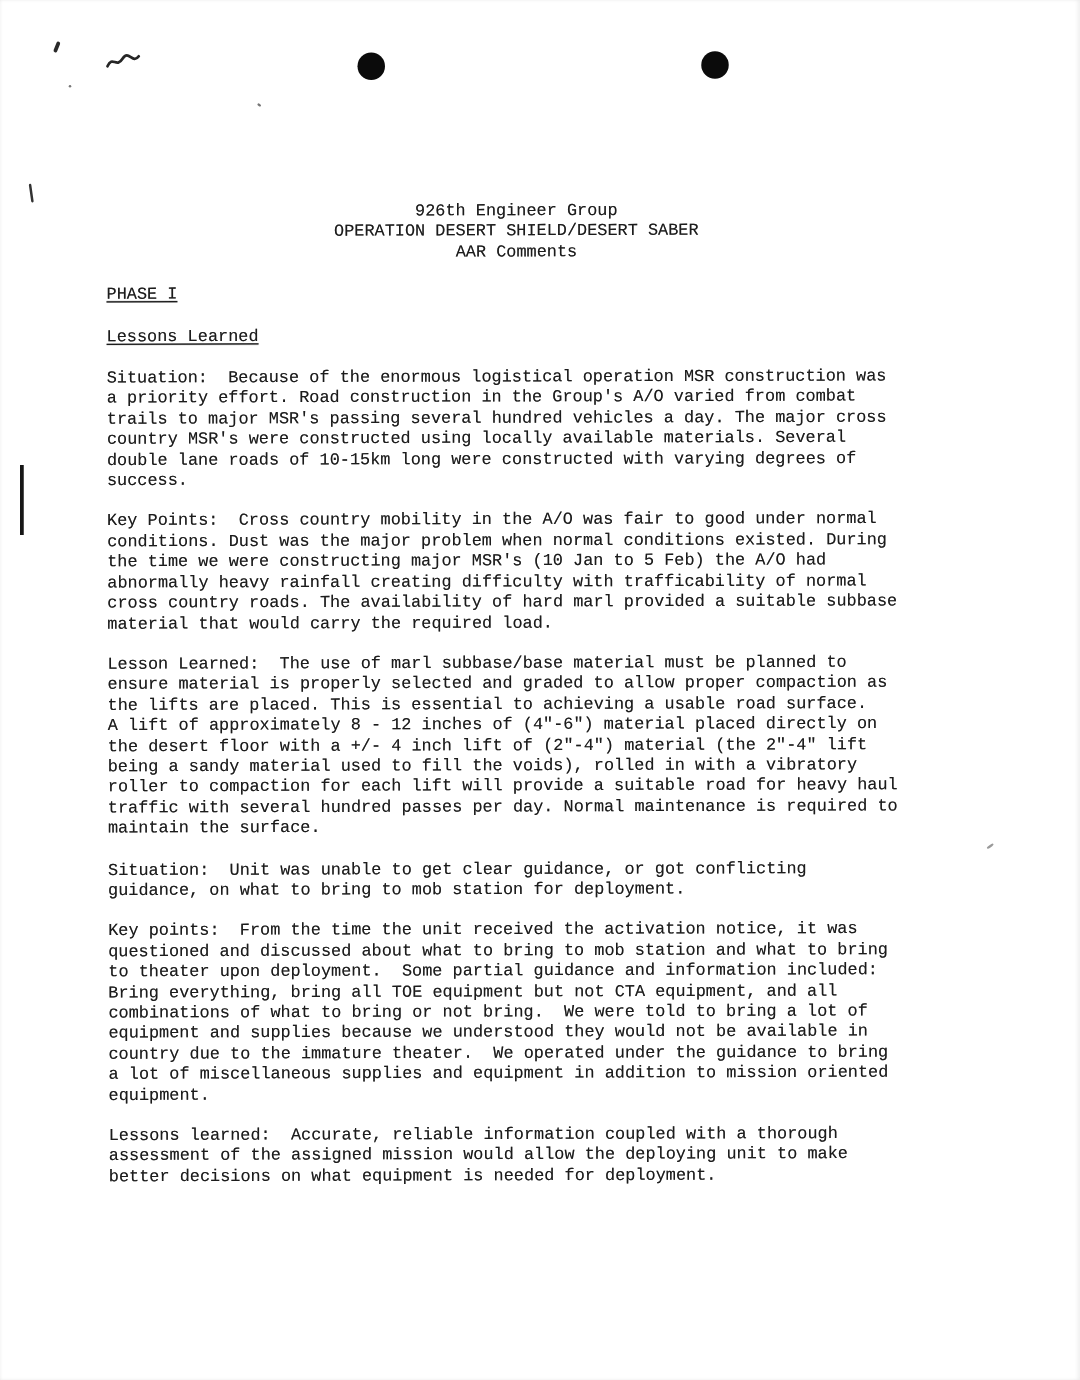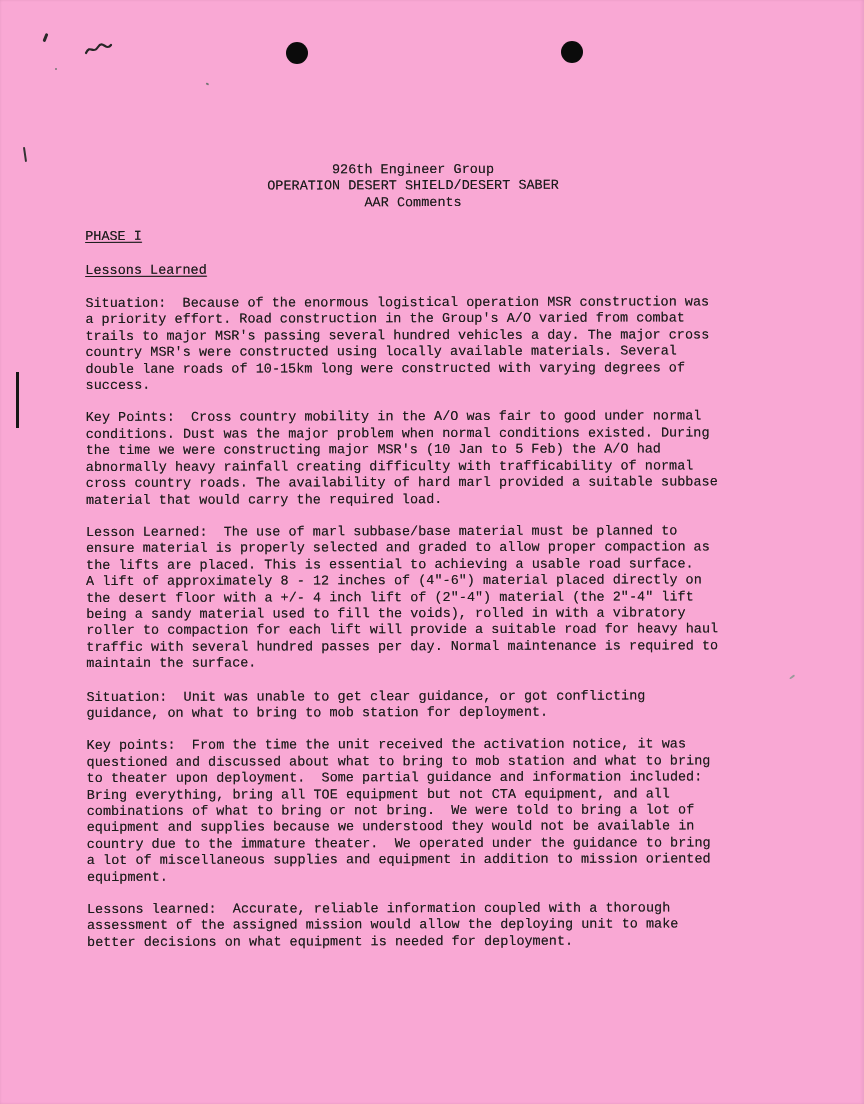--- a/index.html
+++ b/index.html
@@ -5,21 +5,21 @@
   html, body {
     margin: 0;
     padding: 0;
     background: #e8e8e8;
   }
   .page {
     position: relative;
     width: 864px;
     height: 1104px;
     margin: 0 auto;
-    background: #f9a8d4;
+    background: #ffffff;
     overflow: hidden;
     font-family: "Liberation Mono", "DejaVu Sans Mono", monospace;
     color: #1c1c1c;
     box-shadow: inset -2px 0 3px rgba(0,0,0,0.06), inset 1px 0 2px rgba(0,0,0,0.04);
   }
 
   
   .punch-dot {
     position: absolute;
     width: 22px;

